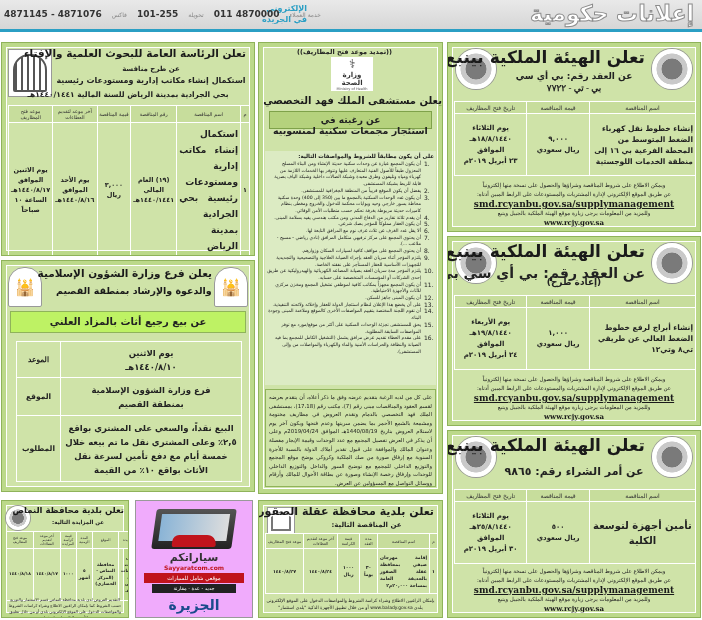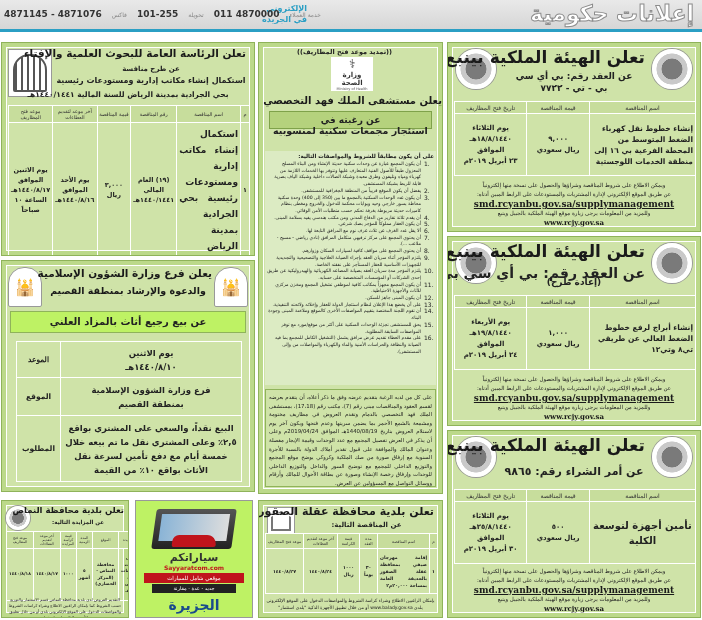--- a/index.html
+++ b/index.html
@@ -11,21 +11,21 @@
   .header .title { position: absolute; right: 8px; top: 1px; font-size: 22px; color: #fff; font-weight: bold; -webkit-text-stroke: 1px #8c8c8c; letter-spacing: 1px; direction: rtl; }
   .header .sub { position: absolute; left: 255px; top: 3px; width: 52px; font-size: 8px; line-height: 11px; color: #2b9fc4; text-align: right; direction: rtl; font-weight: bold; }
   .header .contacts { position: absolute; left: 4px; top: 9px; font-size: 9px; font-weight: bold; color: #333; white-space: nowrap; display: flex; gap: 10px; align-items: baseline; }
   .header .contacts .lbl { font-size: 6px; color: #888; font-weight: normal; }
 
   .ad { position: absolute; background: #bcd98a; border: 1px solid #8fb35a; direction: rtl; overflow: hidden; }
   .ad .inner { position: absolute; inset: 4px; background: #cfe3a8; border: 1px solid #fff; }
   .seal { position: absolute; width: 40px; height: 40px; border-radius: 50%; background: radial-gradient(circle, #7a7a7a 0 40%, #c9c9c9 42% 60%, #fff 62% 100%); border: 2px solid #fff; box-shadow: 0 0 0 1px #999; }
   .seal-box { position: absolute; background: #fff; border: 1px solid #999; display: flex; align-items: center; justify-content: center; }
 
-  .h-big { font-weight: bold; color: #1a1a1a; text-align: center; white-space: nowrap; }
+  .h-big { font-weight: bold; color: #1a1a1a; text-align: left; white-space: nowrap; padding-left: 12px; }
   .h-sub { font-weight: bold; color: #222; text-align: center; white-space: nowrap; }
 
   table.tbl { border-collapse: collapse; width: 100%; direction: rtl; }
   table.tbl th { font-size: 6px; font-weight: normal; color: #333; border: 1px solid #fff; padding: 2px 1px; background: #c7dd9c; }
   table.tbl td { font-size: 7px; font-weight: bold; color: #222; border: 1px solid #fff; padding: 2px; text-align: center; vertical-align: middle; line-height: 11px; }
 
   .foot { font-size: 5.5px; color: #222; text-align: center; line-height: 9px; white-space: nowrap; }
   .link { font-family: "DejaVu Serif", serif; font-size: 9px; font-weight: bold; text-decoration: underline; text-align: center; direction: ltr; }
   .web { font-family: "DejaVu Serif", serif; font-size: 7px; font-weight: bold; text-align: center; direction: ltr; }
   ol.terms { list-style: none; padding: 0 2px; }
@@ -50,21 +50,21 @@
     <span class="lbl">خدمة العملاء</span>
   </div>
 </div>
 
 <div class="ad" style="left:447px; top:42px; width:254px; height:190px;">
   <div class="inner"></div>
   <div class="seal" style="right:8px; top:6px;"></div>
   <div class="seal" style="left:8px; top:6px;"></div>
   <div class="h-big" style="position:absolute; right:55px; left:55px; top:4px; font-size:17px;">تعلن الهيئة الملكية بينبع</div>
   <div class="h-sub" style="position:absolute; right:55px; left:55px; top:28px; font-size:9px;">عن العقد رقم: بي أي سي</div>
-  <div class="h-sub" style="position:absolute; right:55px; left:55px; top:40px; font-size:9px;">بي - تي - ٧٧٢٢</div>
+  <div class="h-sub" style="position:absolute; right:55px; left:55px; top:40px; font-size:9px;font-family:Liberation Serif, serif;">بي - تي - ٧٧٢٢</div>
   <table class="tbl" style="position:absolute; left:6px; top:58px; width:242px;">
     <tbody>
         <tr>
       <th style="width:44%">اسم المناقصة</th>
       <th style="width:26%">قيمة المناقصة</th>
       <th>تاريخ فتح المظاريف</th>
     </tr>
     <tr style="height:62px;">
       <td style="font-size:7.5px; text-align:right;">إنشاء خطوط نقل كهرباء الضغط المتوسط من المحطة الفرعية بي ١٦ إلى منطقة الخدمات اللوجستية</td>
       <td>
@@ -366,21 +366,21 @@
           <td style="font-size: 4.4px; line-height: 6.5px;">٥ أشهر</td>
           <td style="font-size: 4.4px; line-height: 6.5px;">١٠٠٠</td>
           <td style="font-size: 4.4px; line-height: 6.5px;">١٤٤٠/٨/١٧</td>
           <td style="font-size: 4.4px; line-height: 6.5px;">١٤٤٠/٨/١٨</td>
         </tr>
   </tbody>
     </table>
   <div class="foot" style="position:absolute; left:4px; right:4px; top:96px; white-space:normal; font-size:4px; line-height:6px;">التقديم العروض لدى بلدية محافظة النماص قسم الاستثمار والتوزيع حسب الشروط كما بإمكان الراغبين الاطلاع وشراء كراسات الشروط والمواصفات الدخول على الموقع الإلكتروني بلدي أو من خلال تطبيق الأجهزة الذكية بلدي استثمار</div>
 </div>
 
-<div style="position:absolute; left:135px; top:500px; width:118px; height:118px; border:1px solid #999; background:#bef264;">
+<div style="position:absolute; left:135px; top:500px; width:118px; height:118px; border:1px solid #999; background:#f0abfc;">
   <div style="position:absolute; left:18px; top:8px; width:80px; height:40px; background:linear-gradient(#555,#222); transform:skewX(-8deg); border-radius:3px;">
     <div style="position:absolute; left:6px; right:6px; top:5px; bottom:8px; background:linear-gradient(90deg,#8ab4d6,#ddd);"></div>
     <div style="position:absolute; left:20px; bottom:2px; width:44px; height:12px; background:#c0141c; border-radius:6px 10px 2px 2px;"></div>
   </div>
   <div style="position:absolute; left:0; right:0; top:50px; text-align:center; font-size:11px; font-weight:bold; color:#333;">سياراتكم</div>
   <div style="position:absolute; left:0; right:0; top:63px; text-align:center; font-size:6px; font-weight:bold; color:#c0141c;">Sayyaratcom.com</div>
   <div style="position:absolute; left:8px; right:8px; top:72px; height:10px; background:#c0141c; color:#fff; font-size:5.5px; text-align:center; line-height:10px;">موقعي شامل للسيارات</div>
   <div style="position:absolute; left:16px; right:16px; top:83px; height:9px; background:#222; color:#fff; font-size:5px; text-align:center; line-height:9px;">جديد - عدة - مقارنة</div>
   <div style="position:absolute; left:0; right:0; top:96px; text-align:center; font-size:14px; font-weight:bold; color:#1a4b8c;">الجزيرة</div>
 </div>

